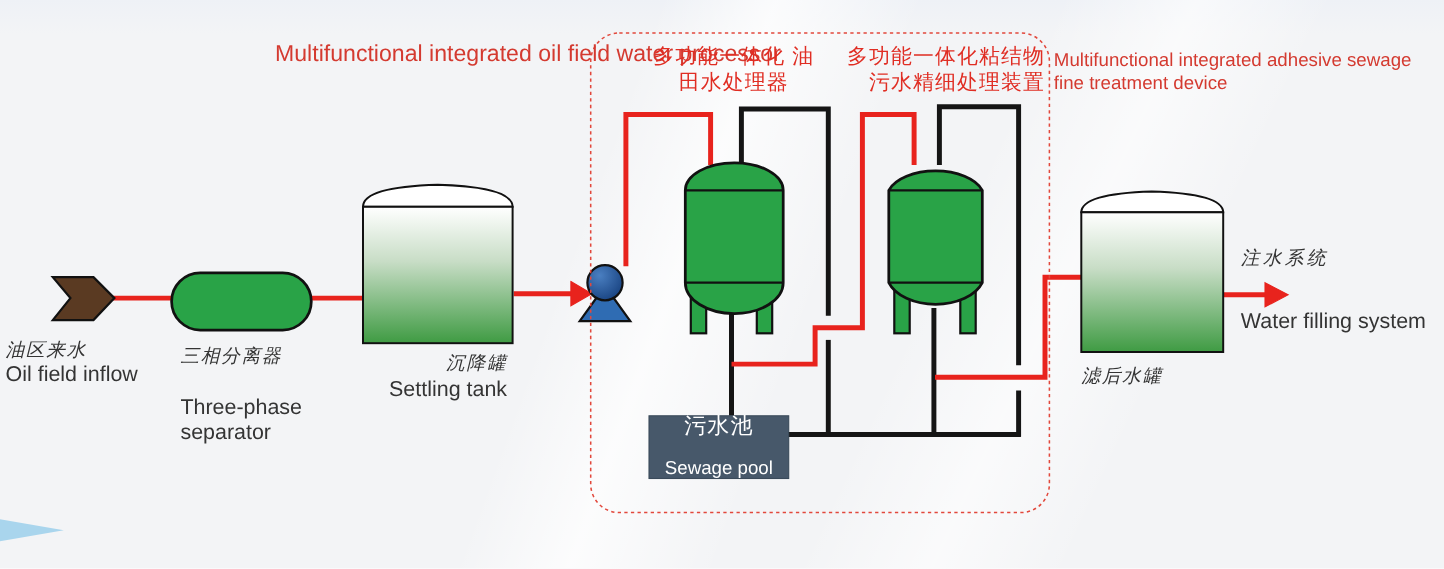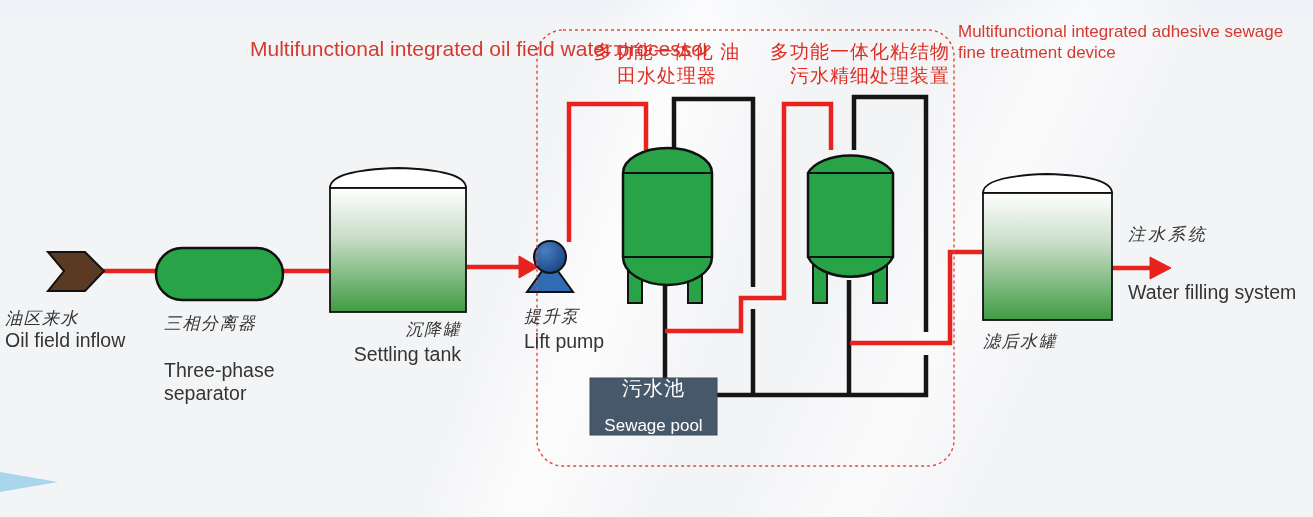--- a/index.html
+++ b/index.html
@@ -117,21 +117,21 @@
   <div class="red-cn" style="left:592px;top:40px;width:150px;">
     <span class="ln">多功能一体化</span>
     <span class="ln">油田水处理器</span>
   </div>
 
   <div class="red-cn" style="left:760px;top:40px;width:190px;text-align:right;">
     <span class="ln">多功能一体化粘结物</span>
     <span class="ln">污水精细处理装置</span>
   </div>
 
-  <div class="red-small" style="left:958px;top:22px;">
+  <div class="red-small" style="left:958px;top:45px;">
     <span class="ln">Multifunctional integrated</span>
     <span class="ln">adhesive sewage fine treatment</span>
     <span class="ln">device</span>
   </div>
 
   <div class="lbl" style="left:5px;top:309px;">
     <span class="ln zh">油区来水</span>
     <span class="ln en">Oil field inflow</span>
   </div>
 
@@ -139,24 +139,20 @@
     <span class="ln zh">三相分离器</span>
     <span class="ln en" style="margin-top:25px;text-align:right;">Three-phase</span>
     <span class="ln en">separator</span>
   </div>
 
   <div class="lbl" style="left:335px;top:320px;width:126px;text-align:right;">
     <span class="ln zh">沉降罐</span>
     <span class="ln en" style="margin-top:3px;">Settling tank</span>
   </div>
 
-  <div class="lbl" style="left:524px;top:307px;">
-    <span class="ln zh">提升泵</span>
-    <span class="ln en" style="margin-top:3px;">Lift pump</span>
-  </div>
 
   <div class="sewage-text">
     <span class="zh2">污水池</span>
     <span class="en2">Sewage pool</span>
   </div>
 
   <div class="lbl" style="left:983px;top:332px;">
     <span class="ln zh">滤后水罐</span>
   </div>
 

